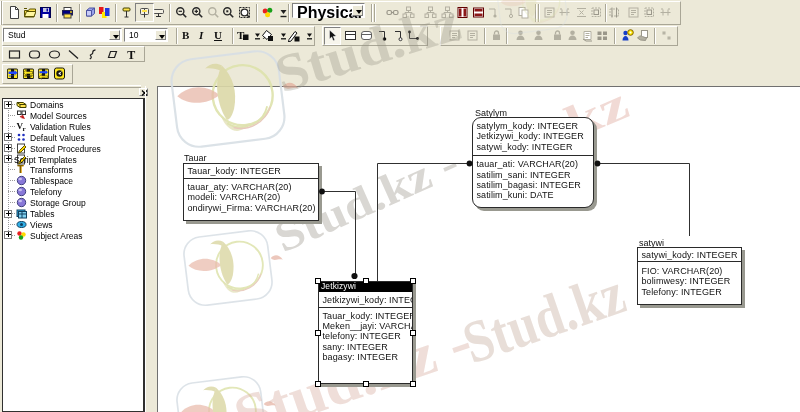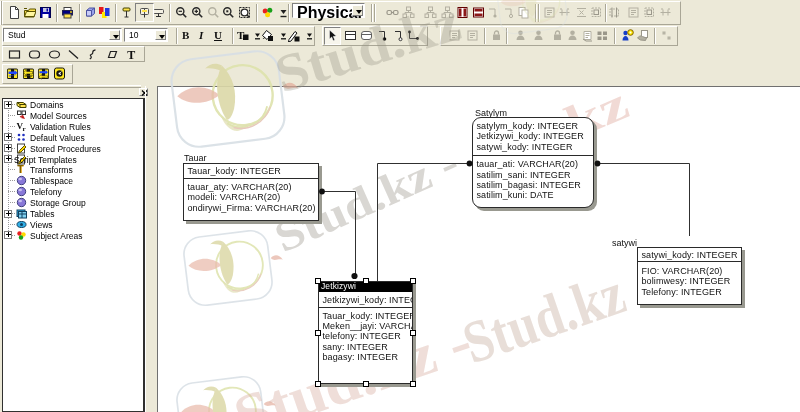--- a/index.html
+++ b/index.html
@@ -540,21 +540,21 @@
     <div class="erow">satylym_kody: INTEGER</div>
     <div class="erow">Jetkizywi_kody: INTEGER</div>
     <div class="erow" style="padding-bottom:3px;border-bottom:1px solid #2a2a2a">satywi_kody: INTEGER</div>
     <div style="padding-top:3px">
       <div class="erow">tauar_ati: VARCHAR(20)</div>
       <div class="erow">satilim_sani: INTEGER</div>
       <div class="erow">satilim_bagasi: INTEGER</div>
       <div class="erow">satilim_kuni: DATE</div>
     </div>
   </div>
-<div class="elabel" style="left:612px;top:238px">satywi</div>
+<div class="elabel" style="left:639px;top:238px">satywi</div>
 <div class="ebox" style="left:637px;top:247px;width:105px;height:58px">
     <div class="erow" style="height:14px;line-height:14px;border-bottom:1px solid #2a2a2a">satywi_kody: INTEGER</div>
     <div style="padding-top:4px">
       <div class="erow">FIO: VARCHAR(20)</div>
       <div class="erow">bolimwesy: INTEGER</div>
       <div class="erow">Telefony: INTEGER</div>
     </div>
   </div>
 <div class="ebox" style="left:318px;top:281px;width:95px;height:103px">
     <div class="erow" style="background:#000;color:#fff;height:9.5px;line-height:9.5px;padding-left:2px;font-size:8.5px">Jetkizywi</div>

